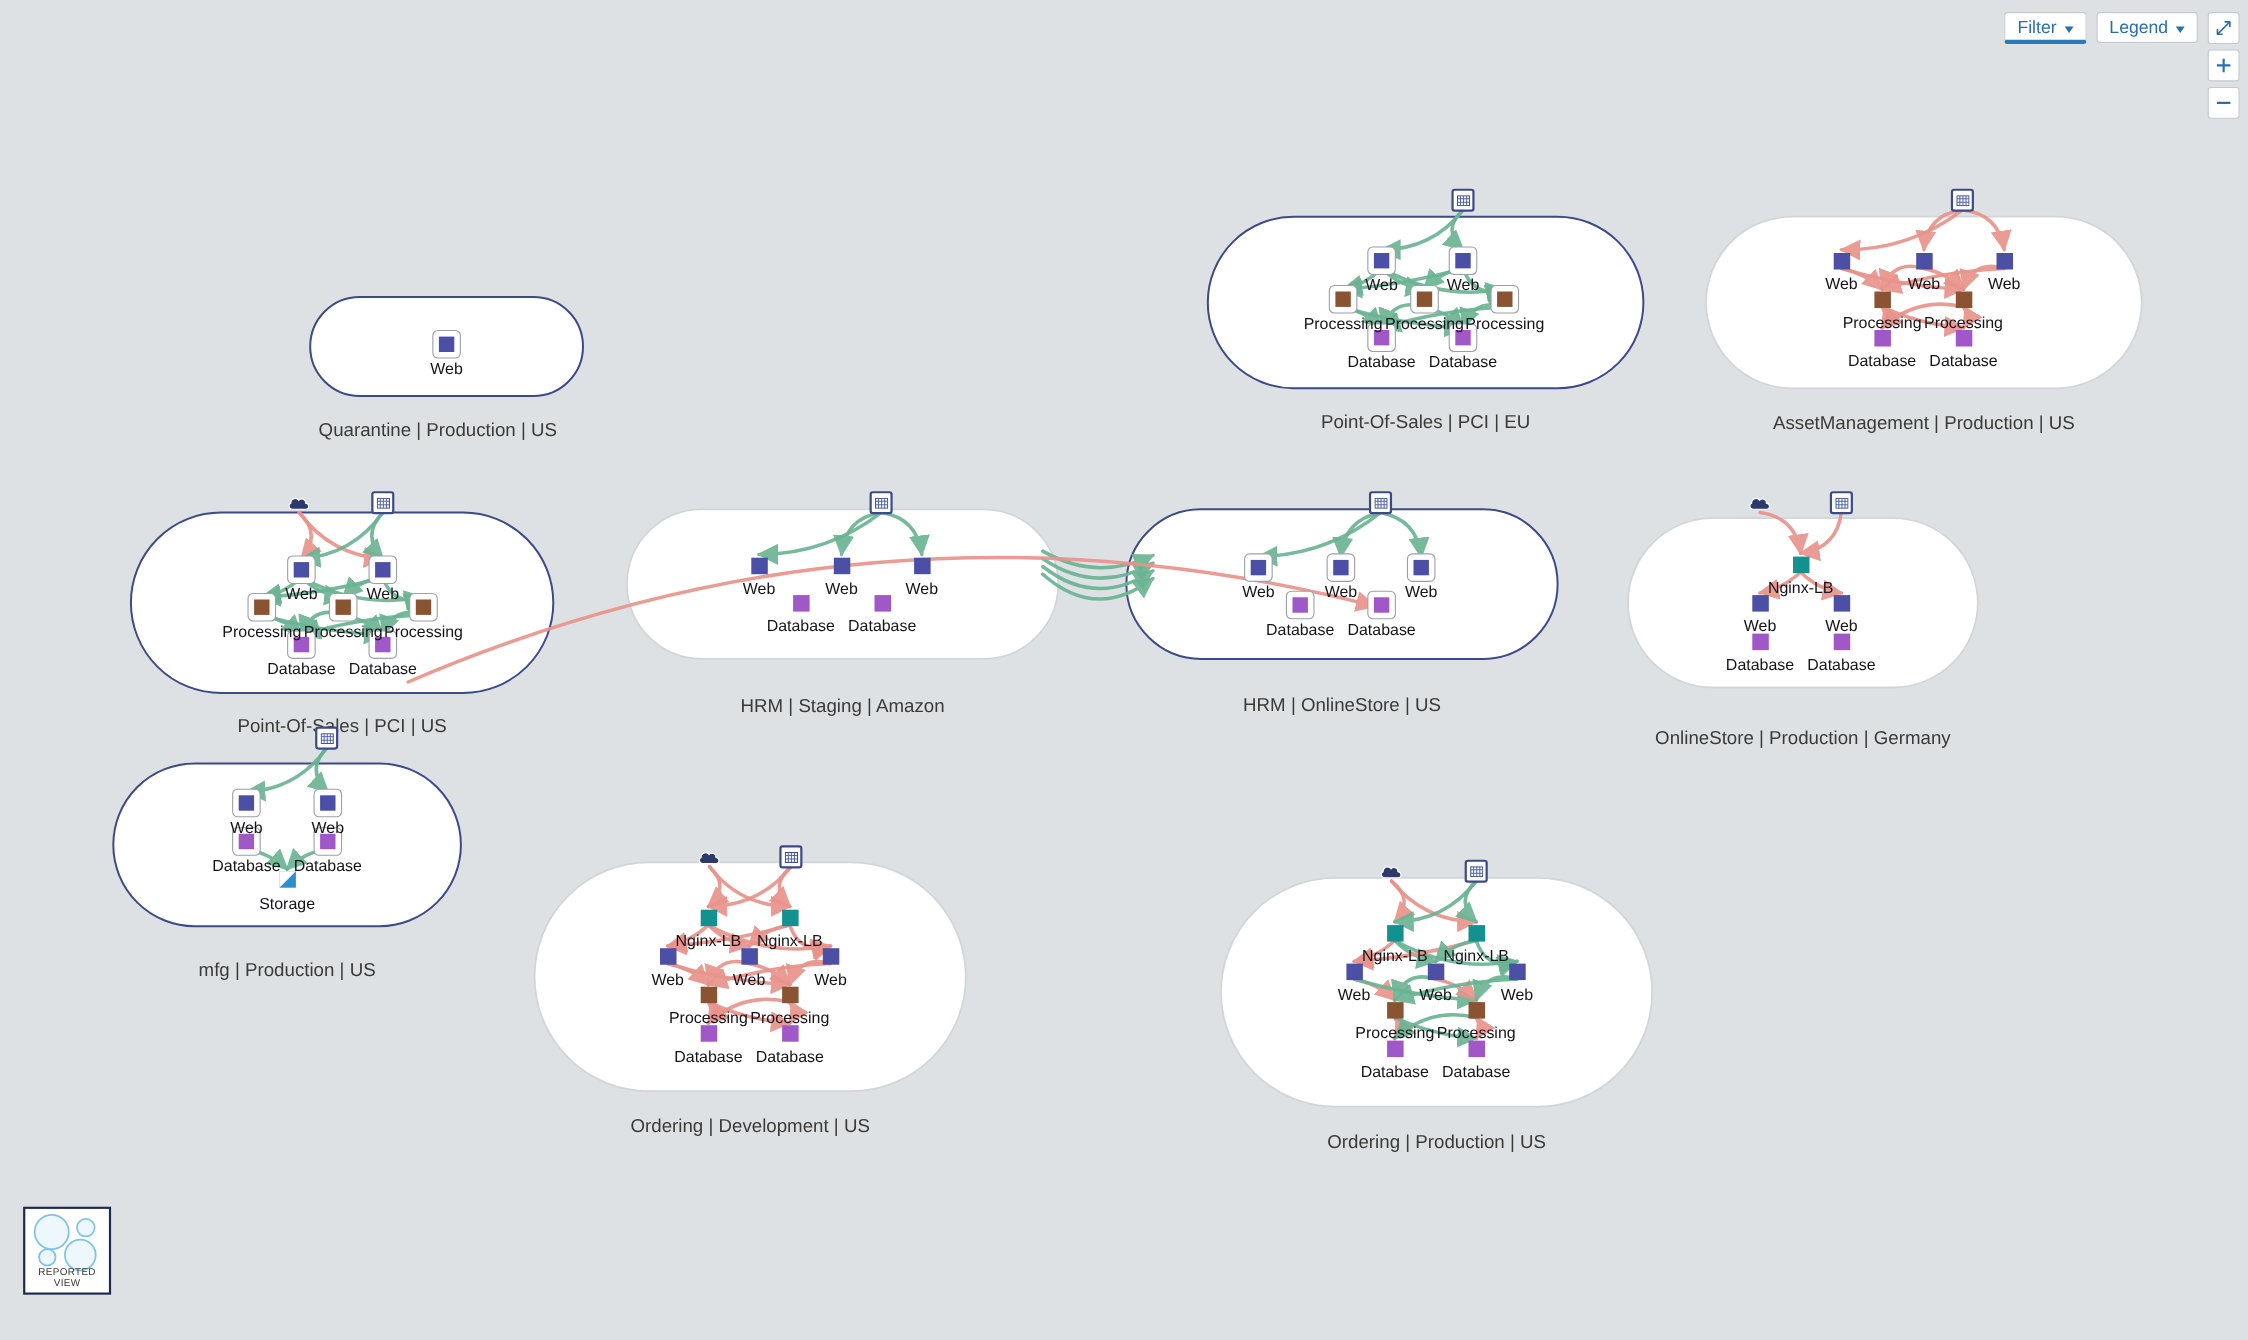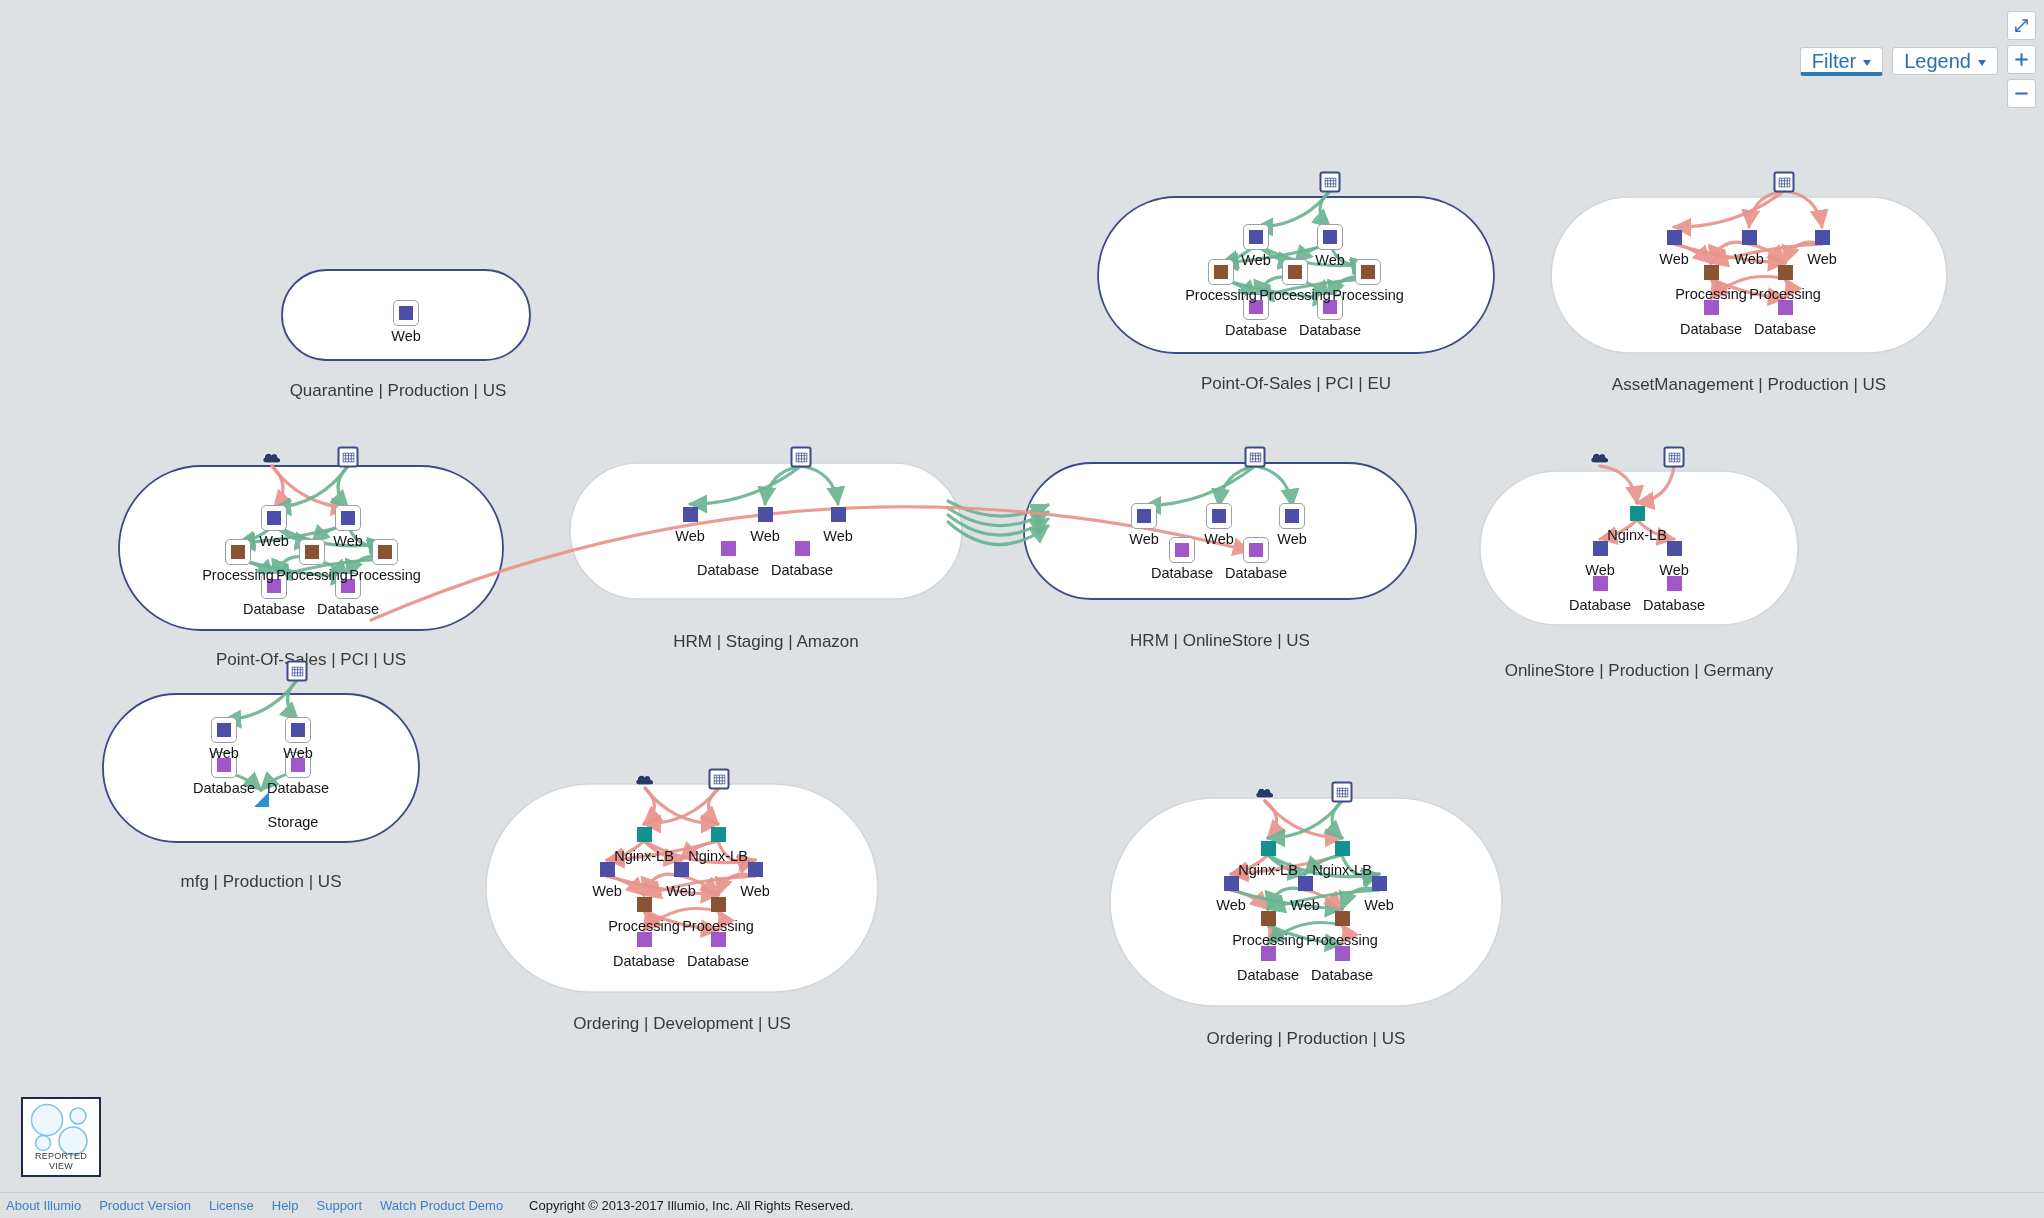--- a/index.html
+++ b/index.html
@@ -30,28 +30,28 @@
     top: 11px; right: 8px;
     display: flex;
     align-items: flex-start;
     gap: 9px;
     z-index: 40;
   }
   .ctl-btn {
     background: #fff;
     border: 1px solid #c3c9ce;
     border-radius: 3px;
-    font-size: 20px;
+    font-size: 16px;
     color: #2a6ead;
     padding: 5px 11px 4px 11px;
     line-height: 17px;
     cursor: pointer;
     white-space: nowrap;
     font-family: "Liberation Sans", sans-serif;
-    display: flex; align-items: center; gap: 7px; margin-top: 36px;
+    display: flex; align-items: center; gap: 7px;
   }
   .ctl-btn.active {
     border-bottom: 4px solid #2a7ab8;
     padding-bottom: 2px;
   }
   .caret {
     display: inline-block;
     width: 0; height: 0;
     border-left: 4px solid transparent;
     border-right: 4px solid transparent;
@@ -567,21 +567,21 @@
         <span class="swatch" style="background: rgb(160, 87, 200);"></span>
       </div>
       <div class="node-label" style="left: 224px; top: 780px;">Database</div>
       <div class="node sel" style="left: 298px; top: 765px;">
         <span class="swatch" style="background: rgb(160, 87, 200);"></span>
       </div>
       <div class="node-label" style="left: 298px; top: 780px;">Database</div>
       <div class="node plain" style="left: 261px; top: 799px;">
         <span class="storage-glyph"></span>
       </div>
-      <div class="node-label" style="left: 261px; top: 814px; margin-left: 32px;">Storage</div>
+      <div class="node-label" style="left: 261px; top: 814px;">Storage</div>
       <div class="node plain" style="left: 644px; top: 834px;">
         <span class="swatch" style="background: rgb(18, 145, 143);"></span>
       </div>
       <div class="node-label" style="left: 644px; top: 848px;">Nginx-LB</div>
       <div class="node plain" style="left: 718px; top: 834px;">
         <span class="swatch" style="background: rgb(18, 145, 143);"></span>
       </div>
       <div class="node-label" style="left: 718px; top: 848px;">Nginx-LB</div>
       <div class="node plain" style="left: 607px; top: 869px;">
         <span class="swatch" style="background: rgb(75, 79, 166);"></span>
@@ -682,23 +682,14 @@
   <div id="reported-view">
     <svg width="76" height="60" viewBox="0 0 76 60">
       <circle cx="24" cy="21" r="15.5" fill="#eef7fc" stroke="#7fc4e8" stroke-width="1.6"></circle>
       <circle cx="55" cy="17" r="8" fill="#eef7fc" stroke="#7fc4e8" stroke-width="1.6"></circle>
       <circle cx="20" cy="44" r="7.5" fill="#eef7fc" stroke="#7fc4e8" stroke-width="1.6"></circle>
       <circle cx="50" cy="42" r="14" fill="#eef7fc" stroke="#7fc4e8" stroke-width="1.6"></circle>
     </svg>
     <div class="rv-label">REPORTED VIEW</div>
   </div>
 
-  <div id="footer">
-    <a href="#">About Illumio</a>
-    <a href="#">Product Version</a>
-    <a href="#">License</a>
-    <a href="#">Help</a>
-    <a href="#">Support</a>
-    <a href="#">Watch Product Demo</a>
-    <span class="copyright">Copyright © 2013-2017 Illumio, Inc. All Rights Reserved.</span>
-  </div>
 
 </div>
 
 </body></html>

